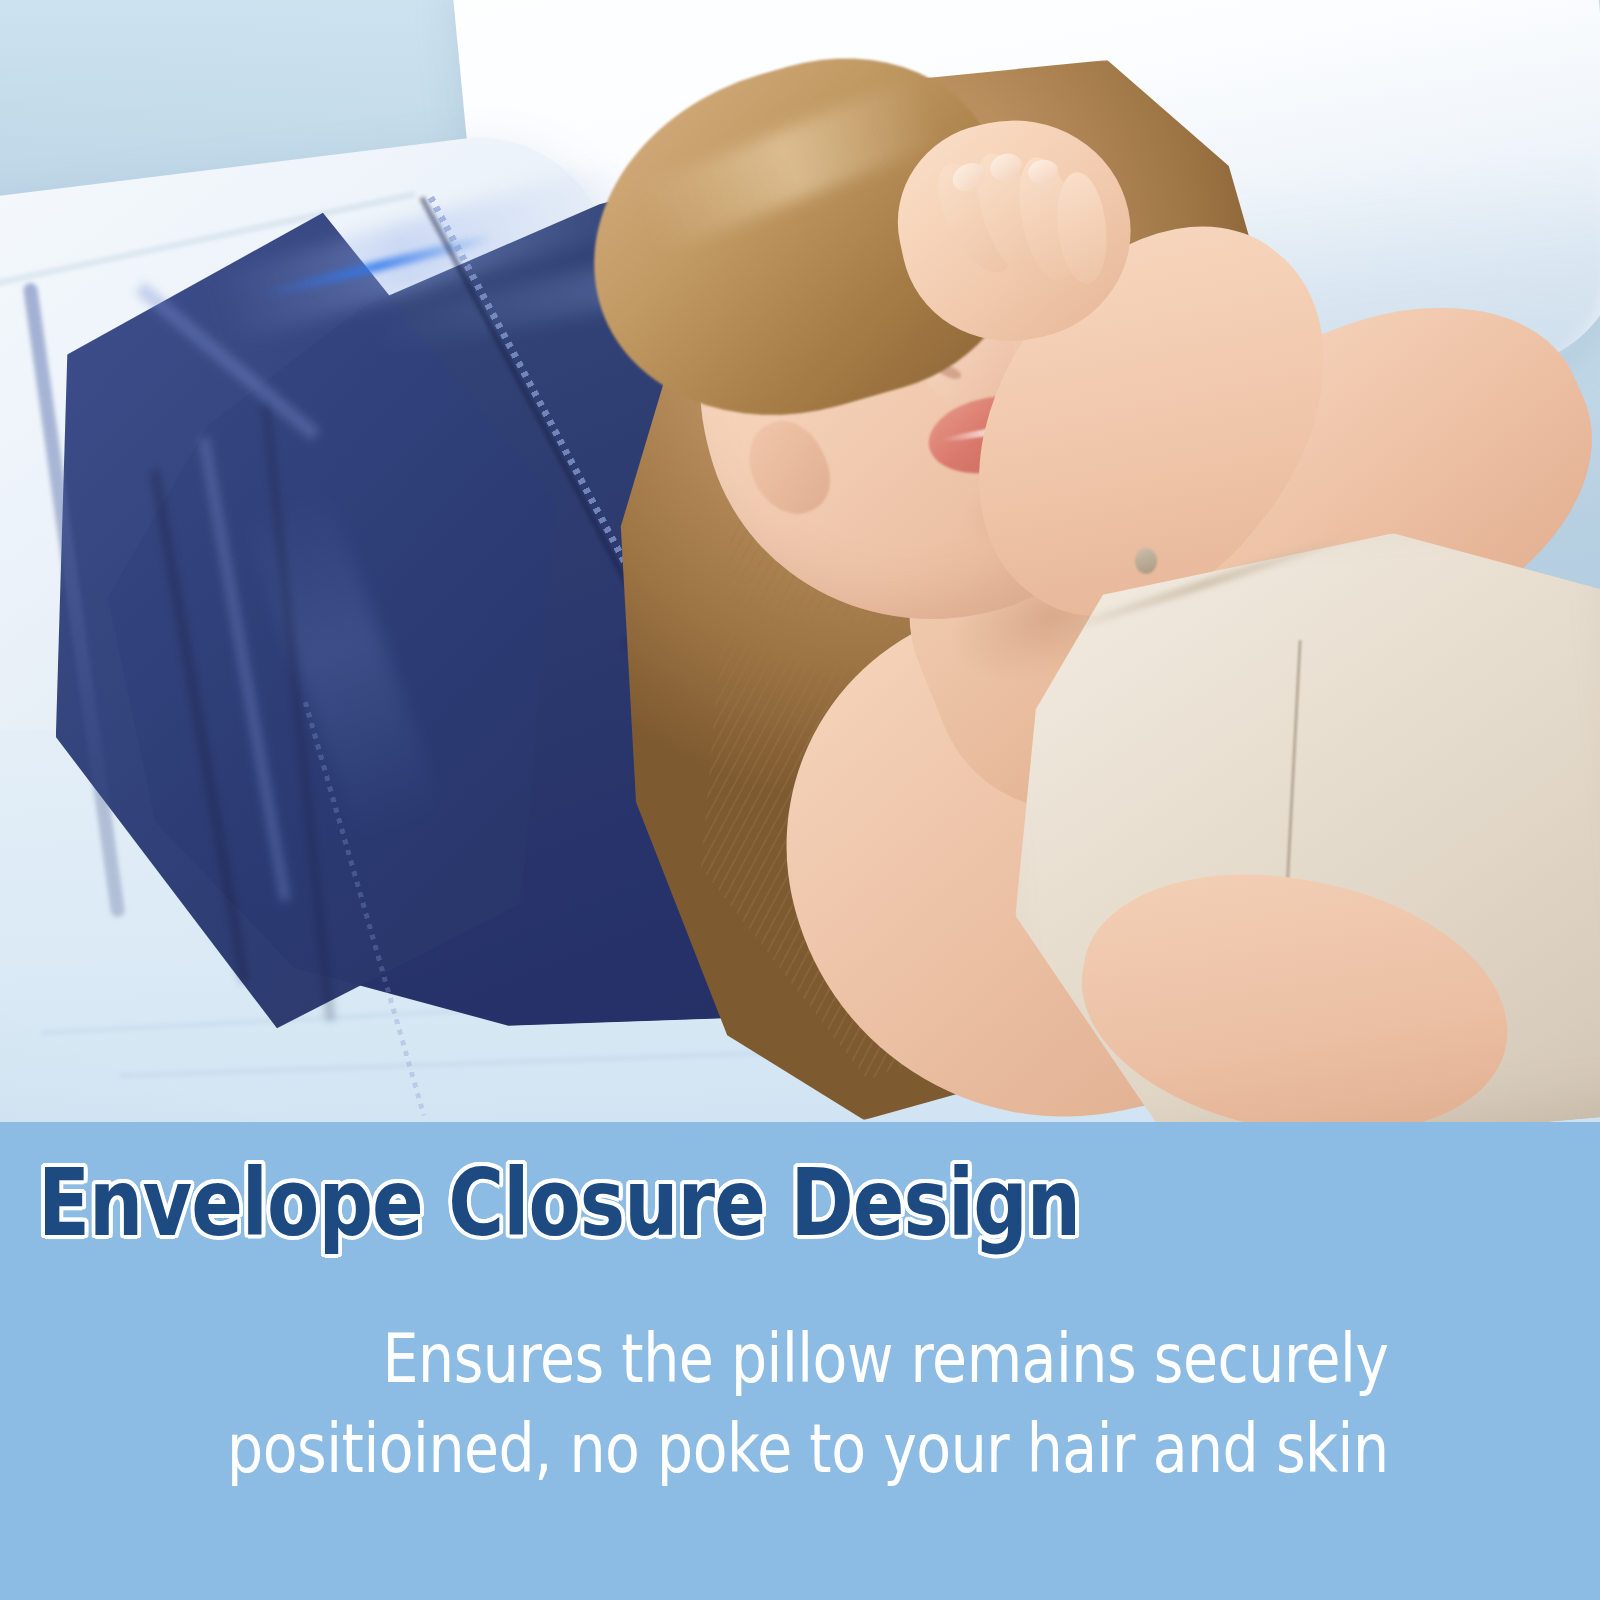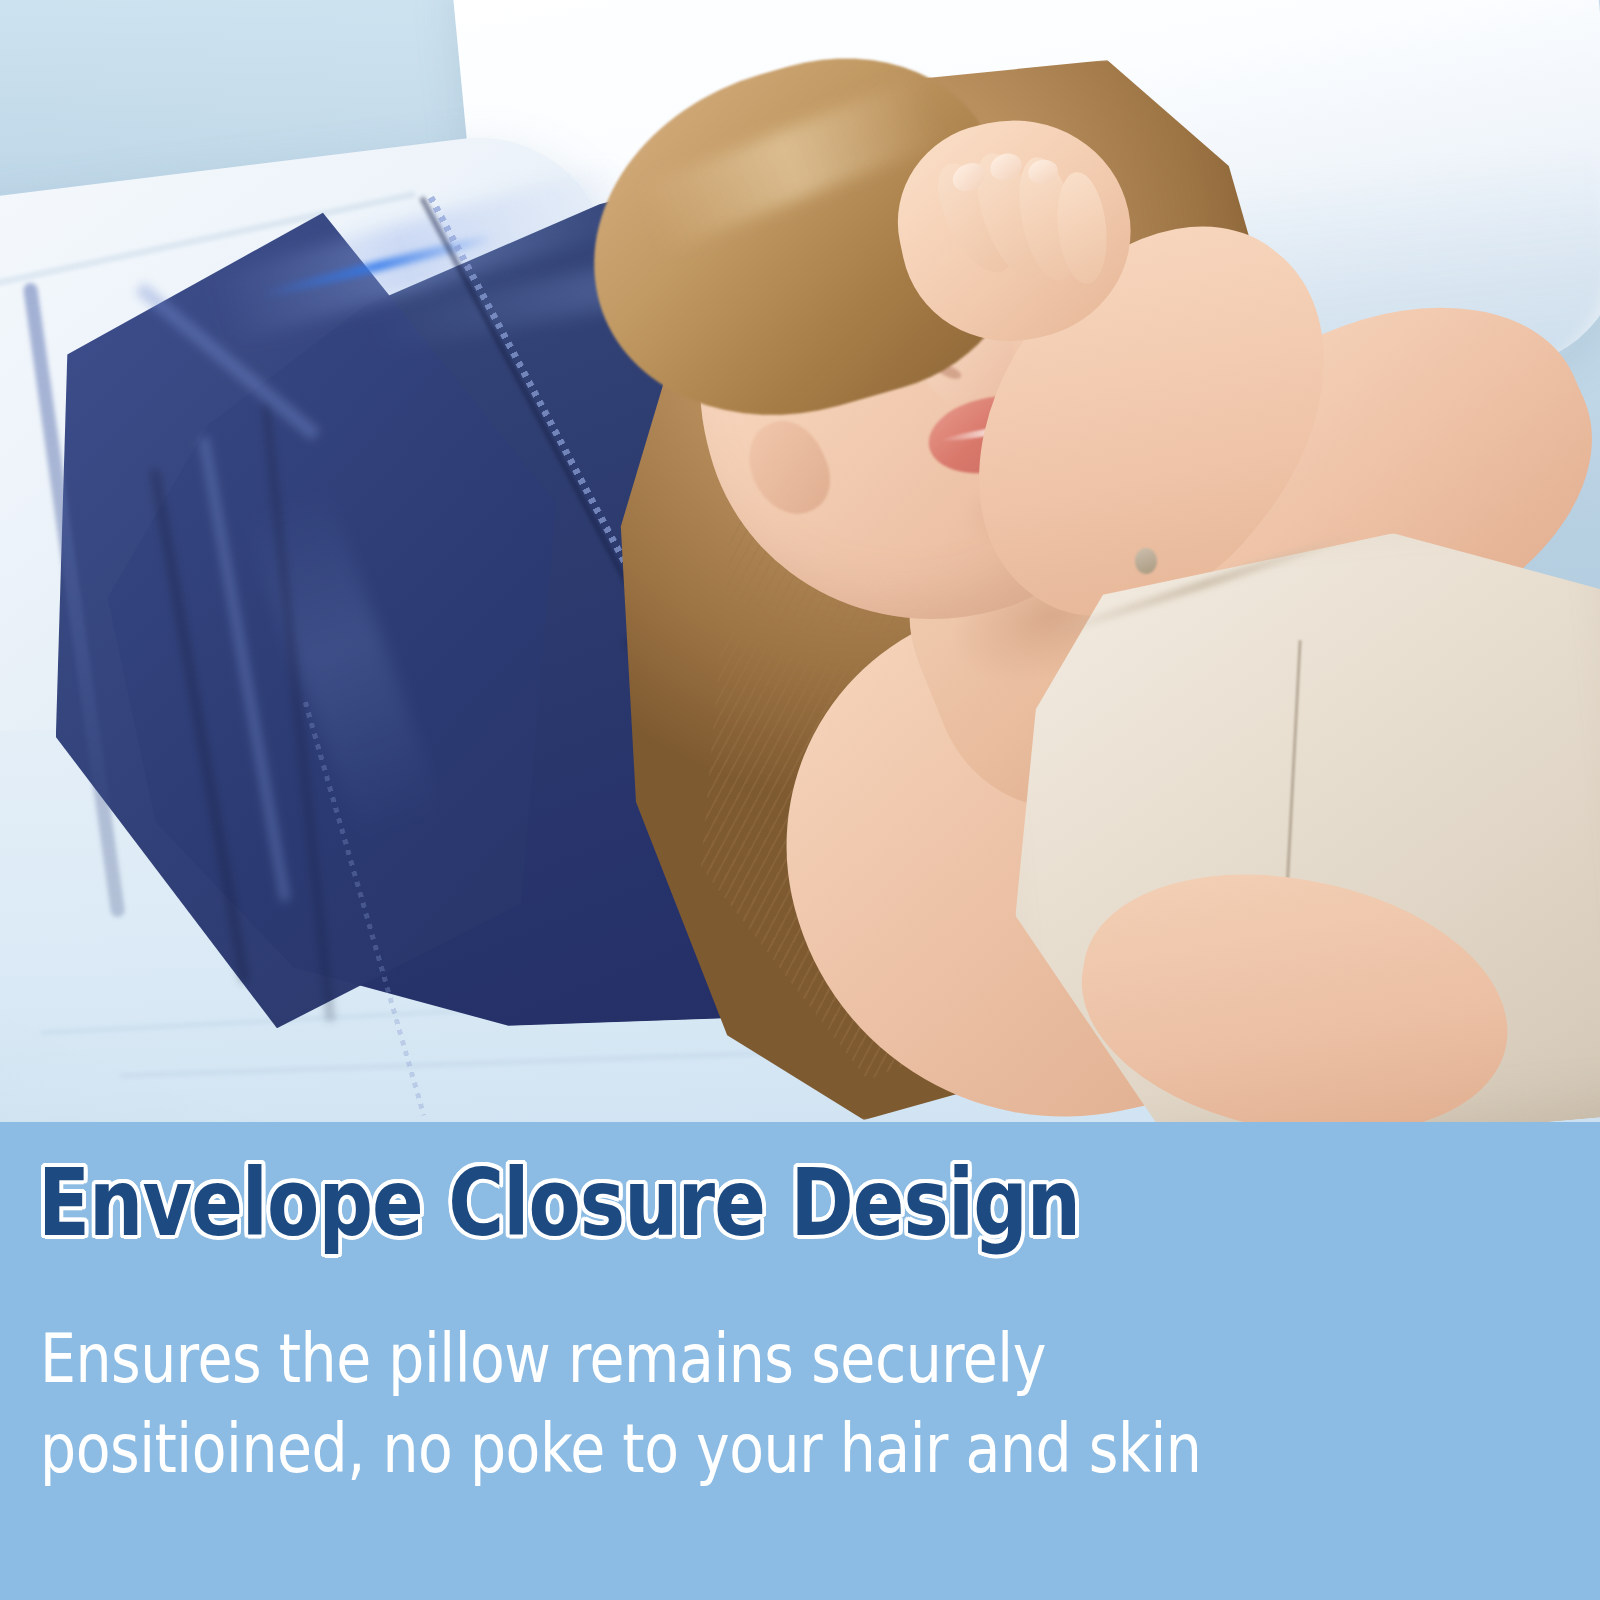--- a/index.html
+++ b/index.html
@@ -506,20 +506,21 @@
   }
 
   
   .banner {
     position: absolute;
     left: 0;
     top: 1122px;
     width: 1600px;
     height: 478px;
     background: #8cbce4;
+    text-align: right;
   }
 
   .headline {
     position: absolute;
     left: 38px;
     top: 36px;
     margin: 0;
     font-family: "Liberation Sans Narrow", "DejaVu Sans Condensed", "Liberation Sans", sans-serif;
     font-weight: 700;
     font-size: 92px;

